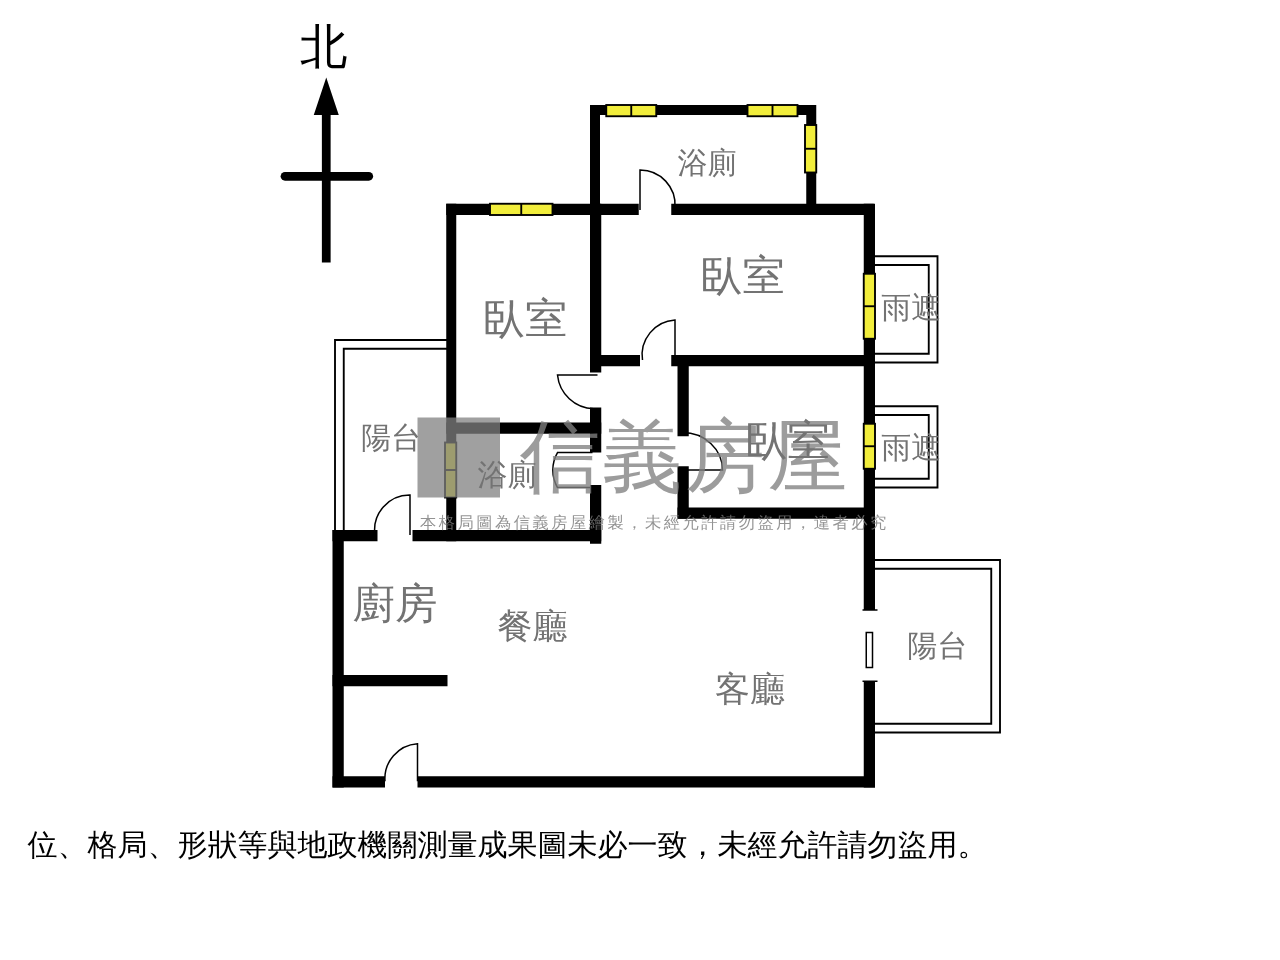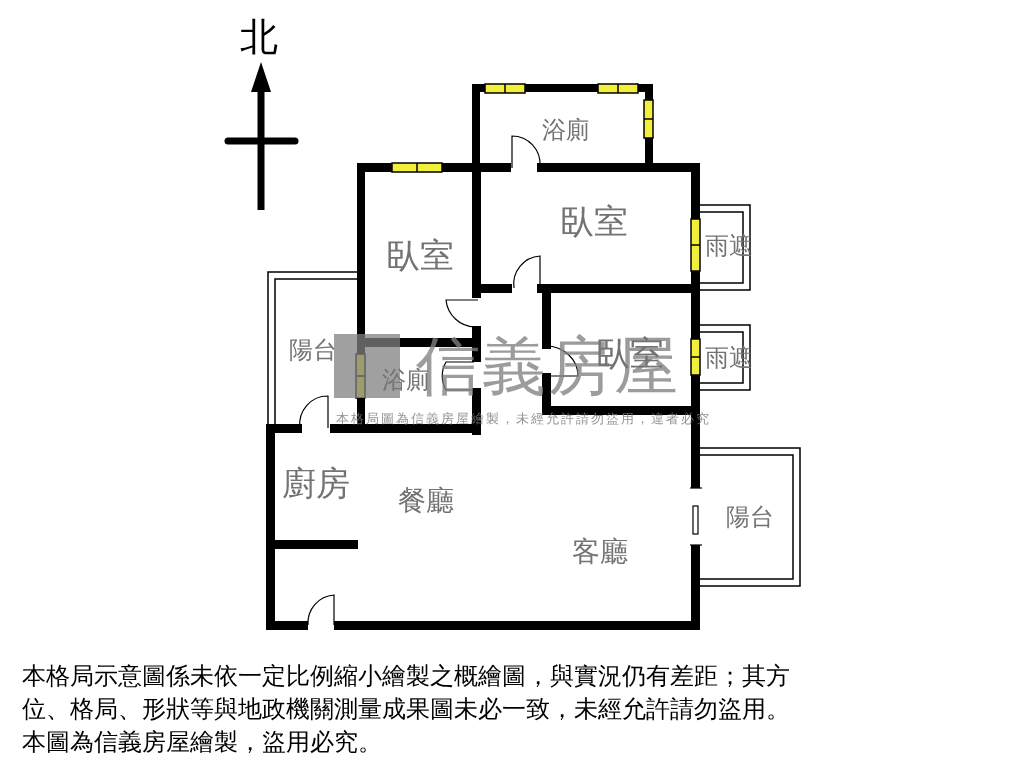--- a/index.html
+++ b/index.html
@@ -133,16 +133,14 @@
 <div class="room-label sm" style="left:705px;top:234px;">雨遮</div>
 <div class="room-label sm" style="left:705px;top:346px;">雨遮</div>
 <div class="room-label sm" style="left:289px;top:338px;">陽台</div>
 <div class="room-label sm" style="left:382px;top:368px;">浴廁</div>
 <div class="room-label md" style="left:282px;top:466px;text-align:right;">廚房</div>
 <div class="room-label lg" style="left:398px;top:487px;">餐廳</div>
 <div class="room-label lg" style="left:572px;top:503px;margin-top:35px;">客廳</div>
 <div class="room-label sm" style="left:726px;top:505px;">陽台</div>
 
 <div class="disclaimer">
-  <div>本格局示意圖係未依一定比例縮小繪製之概繪圖，與實況仍有差距；其方</div>
   <div>位、格局、形狀等與地政機關測量成果圖未必一致，未經允許請勿盜用。</div>
-  <div>本圖為信義房屋繪製，盜用必究。</div>
 </div>
 
 </body></html>

